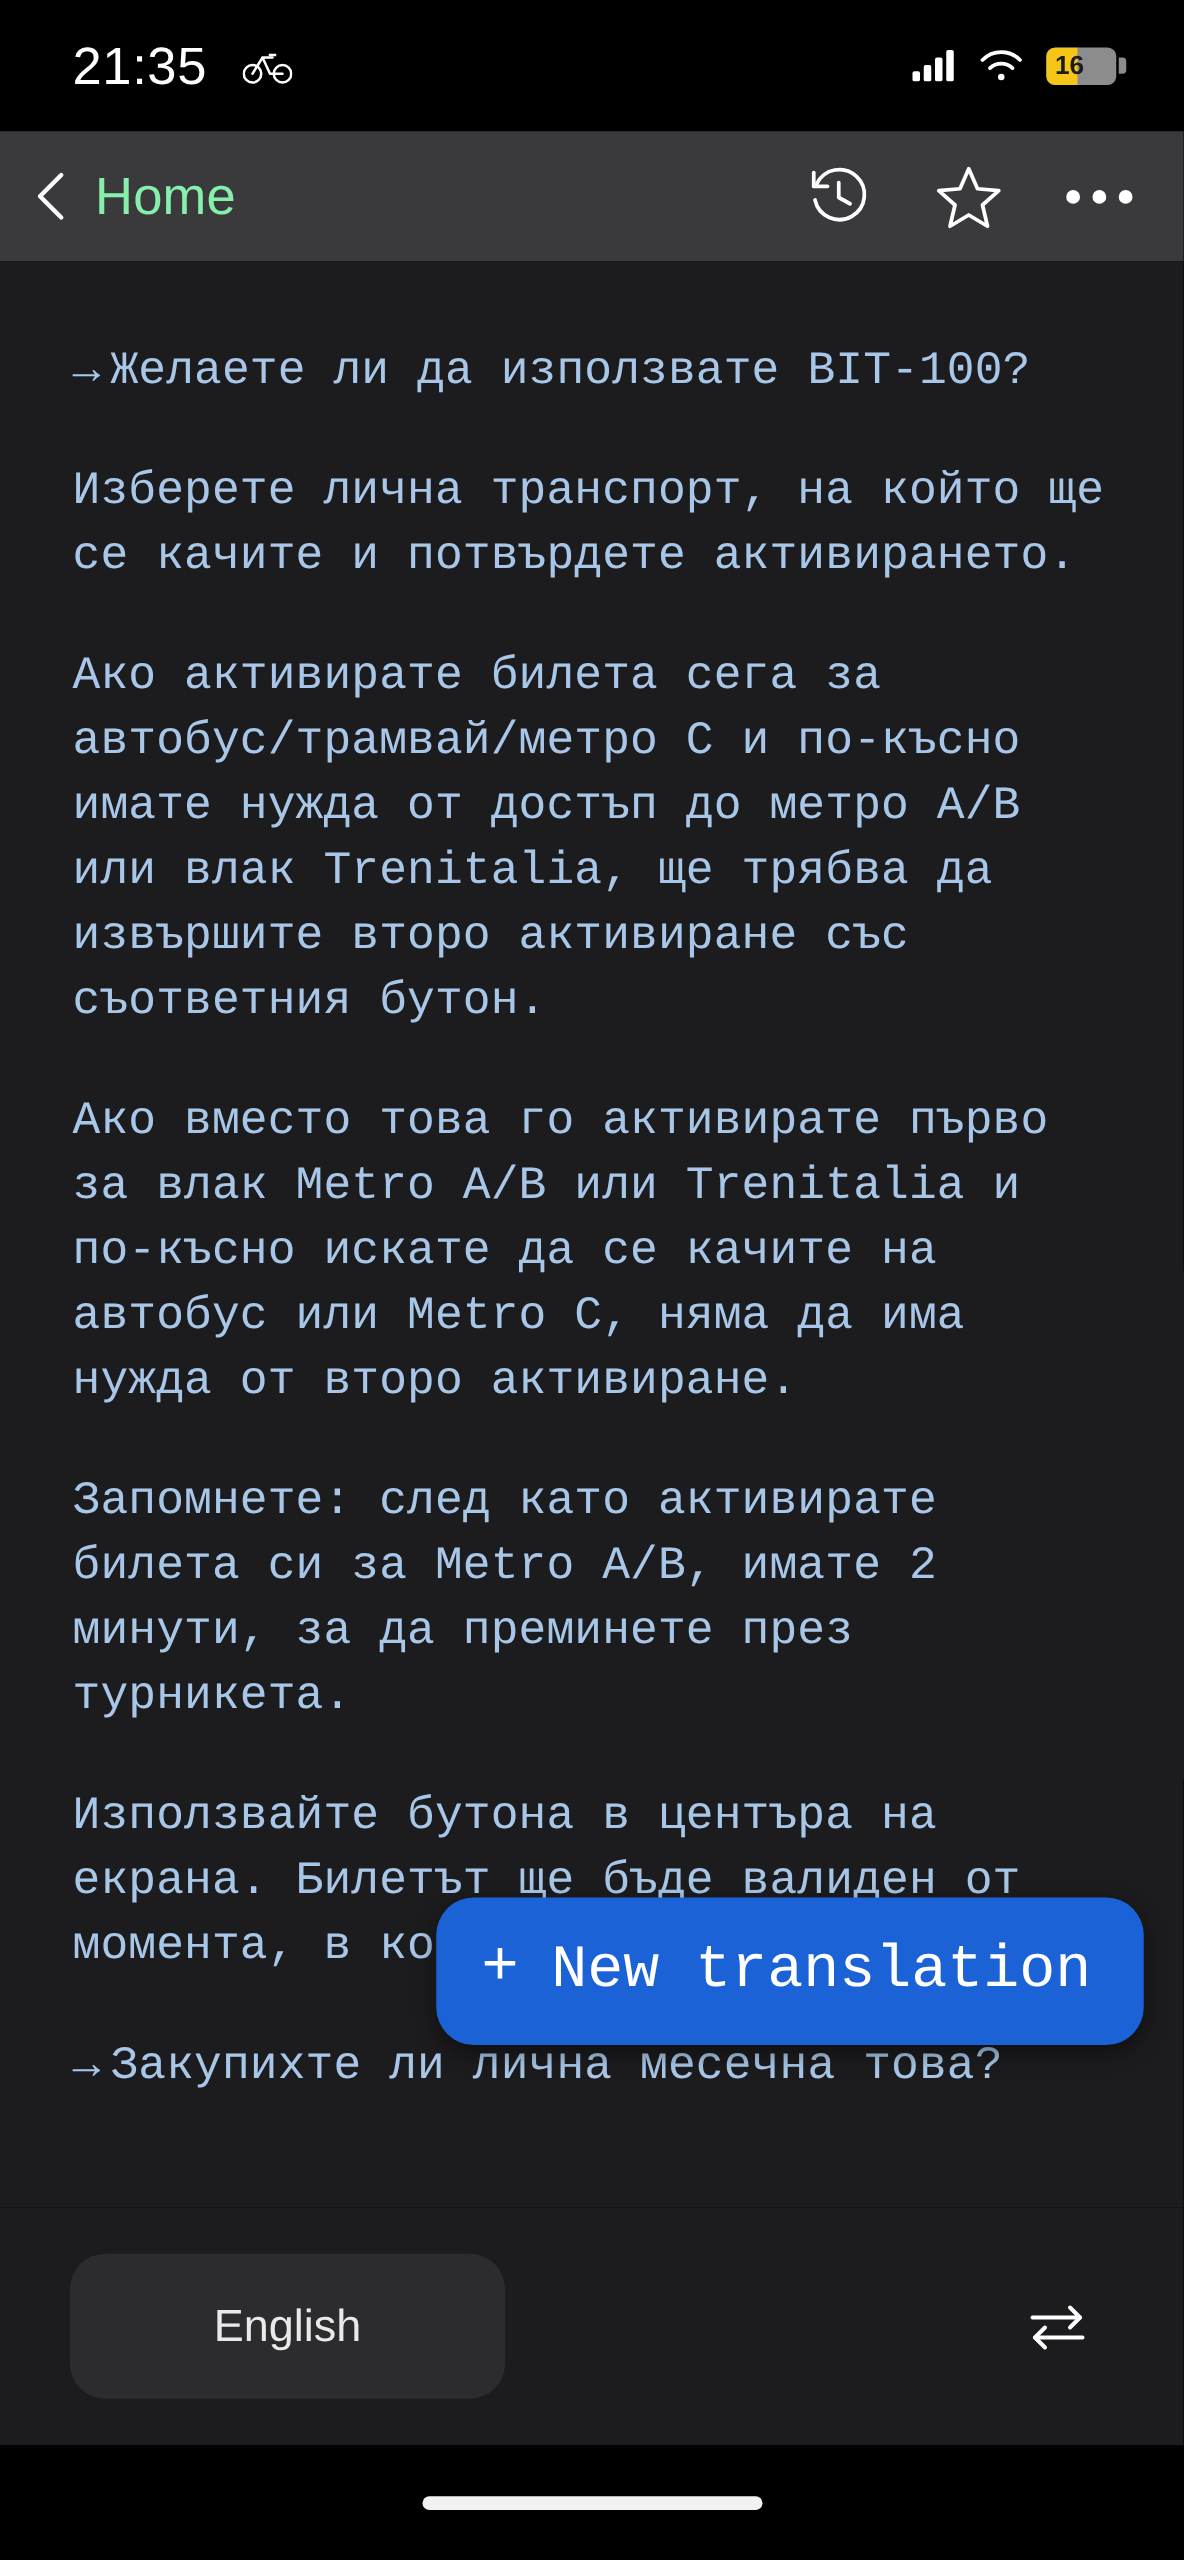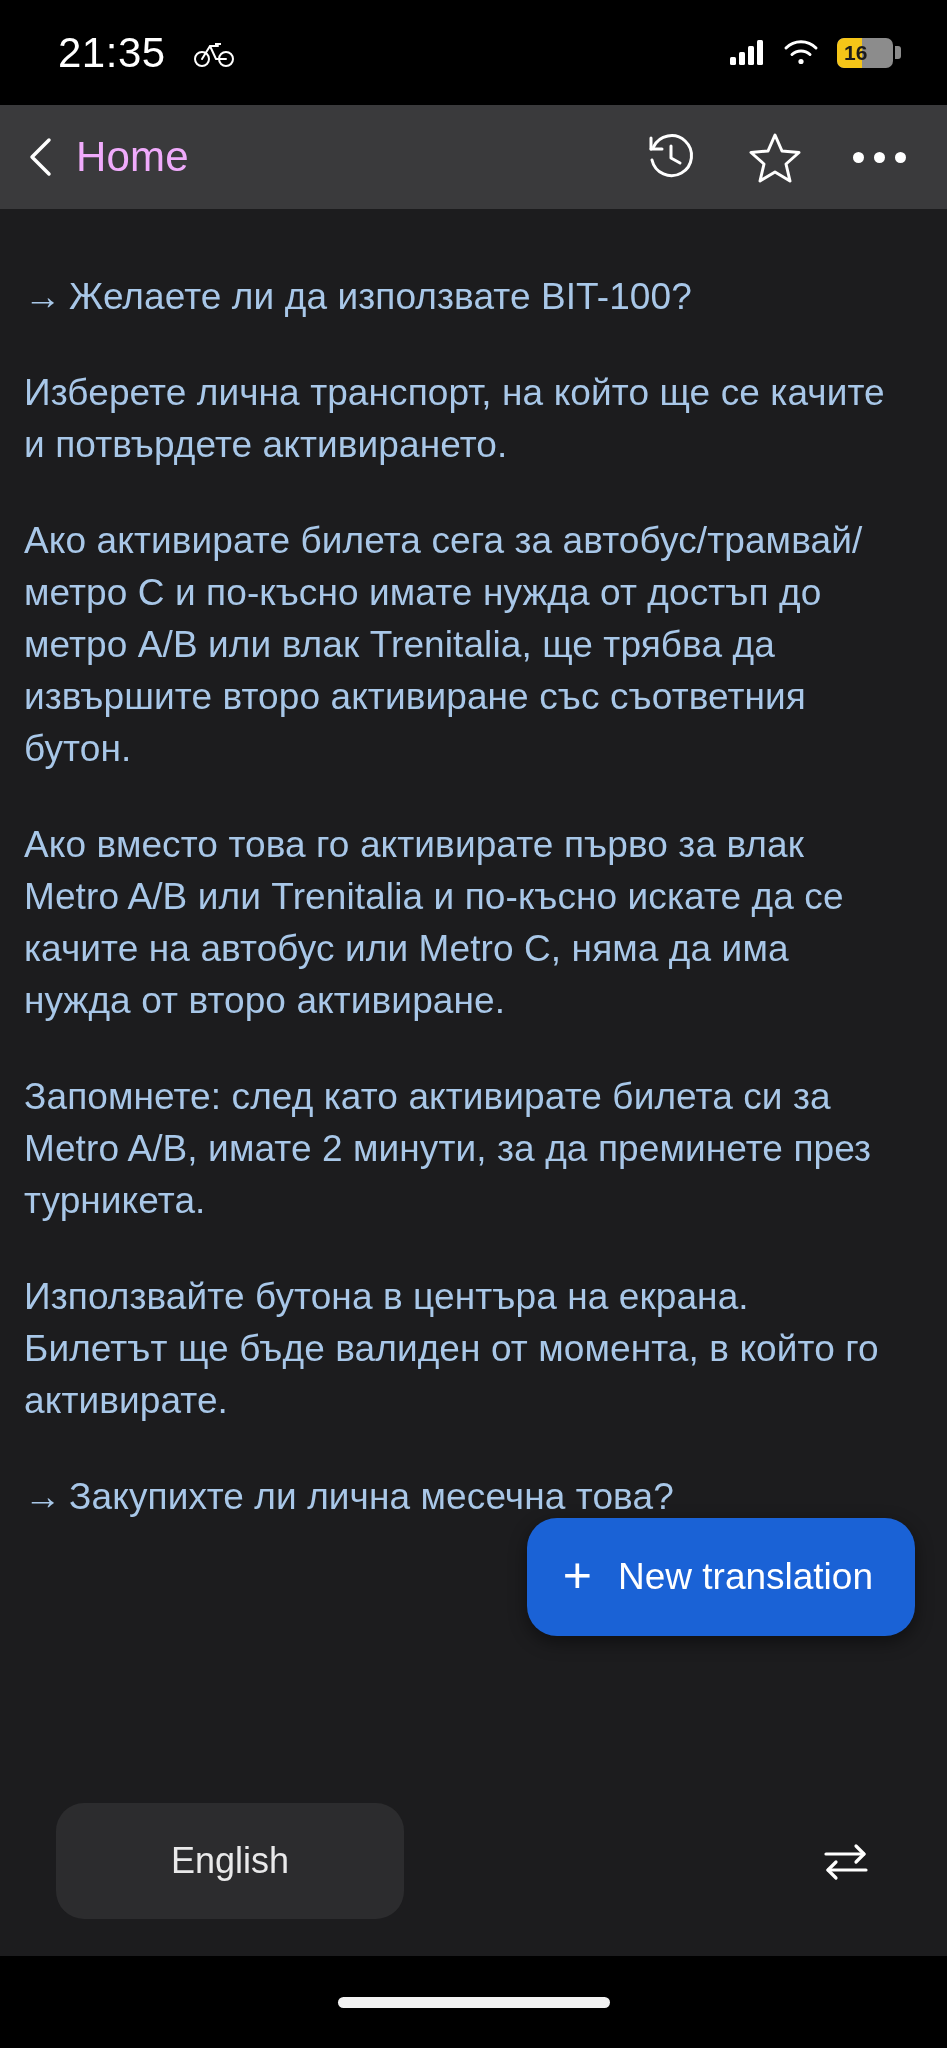--- a/index.html
+++ b/index.html
@@ -84,21 +84,21 @@
   }
 
   
   .app-bar {
     flex: 0 0 104px;
     height: 104px;
     background: #3a3a3c;
     display: flex;
     align-items: center;
     padding: 0 40px 0 24px;
-    color: #f0abfc;
+    color: #86efac;
   }
   .back-wrap {
     display: flex;
     align-items: center;
     gap: 18px;
     flex: 1 1 auto;
   }
   .back-chevron { width: 34px; height: 44px; display: block; }
   .app-title {
     font-size: 42px;
@@ -121,22 +121,23 @@
   .dots span {
     width: 11px; height: 11px; border-radius: 50%;
     background: #ffffff; display: block;
   }
 
   
   .content {
     position: relative;
     flex: 1 1 auto;
     background: #1c1c1e;
-    padding: 62px 58px 0 24px;
+    padding: 62px 58px 0 58px;
     overflow: hidden;
+    font-family: Liberation Mono, monospace;
   }
   .para {
     color: #a8c7e8;
     font-size: 37px;
     line-height: 52px;
     letter-spacing: 0.1px;
     margin-bottom: 44px;
     word-wrap: break-word;
   }
   .arrow-glyph {
@@ -159,21 +160,21 @@
     color: #ffffff;
     box-shadow: 0 6px 18px rgba(0,0,0,0.45);
   }
   .fab-plus {
     font-size: 50px;
     font-weight: 300;
     line-height: 1;
     margin-top: -4px;
   }
   .fab-label {
-    font-size: 37px;
+    font-size: 48px;
     font-weight: 400;
     white-space: nowrap;
   }
 
   
   .lang-bar {
     flex: 0 0 190px;
     background: #1c1c1e;
     display: flex;
     align-items: center;

